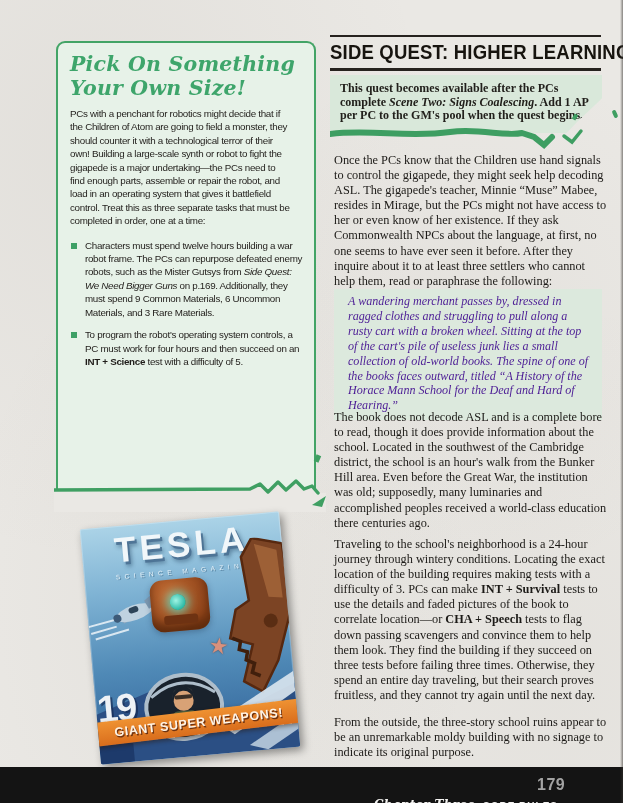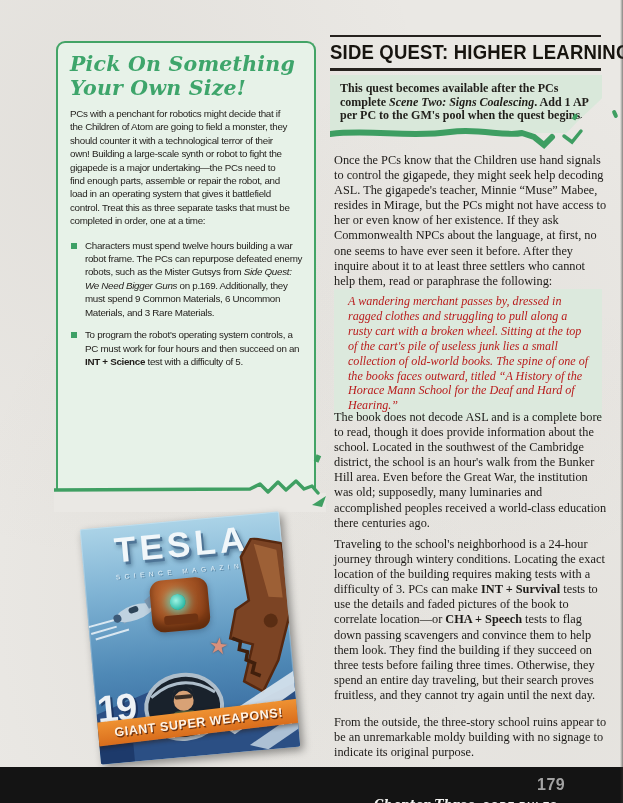--- a/index.html
+++ b/index.html
@@ -65,21 +65,21 @@
     color:#17140f;transform:scaleX(.95);transform-origin:left center;white-space:nowrap;}
   .callout{position:absolute;left:330px;top:75px;width:272px;height:58px;box-sizing:border-box;
     background:#d9e8da;padding:7px 10px 0 10px;
     clip-path:polygon(0 0,100% 0,100% 40%,96% 58%,91% 80%,87% 100%,0 100%);
     font-weight:bold;font-size:12px;line-height:13.5px;color:#22201c;}
   .callout-tear-svg{position:absolute;left:330px;top:124px;width:290px;height:30px;}
   .bodypara{position:absolute;left:330px;width:274px;margin:4px;
     font-size:12.3px;line-height:15.1px;color:#1c1a17;}
   .quote-box{position:absolute;left:334px;top:289px;width:268px;box-sizing:border-box;
     background:#dce9dd;padding:5px 12px 7px 14px;
-    font-style:italic;font-size:12.1px;line-height:14.9px;color:#b91c1c;}
+    font-style:italic;font-size:12.1px;line-height:14.9px;color:#4c1d95;}
 
   
   .footer{position:absolute;left:0;bottom:0;width:623px;height:36px;background:#141414;}
   .footer-center{position:absolute;left:374px;top:0;height:45px;display:flex;align-items:flex-end;gap:0;color:#f4f3f1;}
   .footer-chapter{font-family:"DejaVu Serif",serif;font-style:italic;font-weight:600;font-size:12px;letter-spacing:0.3px;}
   .footer-star{font-size:8px;position:relative;top:-1px;}
   .footer-section{font-family:"Liberation Sans",sans-serif;font-weight:700;font-size:10px;letter-spacing:1px;}
   .footer-num{position:absolute;left:537px;top:0;height:36px;display:flex;align-items:center;
     font-family:"Liberation Sans",sans-serif;font-weight:700;font-size:16px;color:#a3a3a3;letter-spacing:0.5px;}
 </style>

